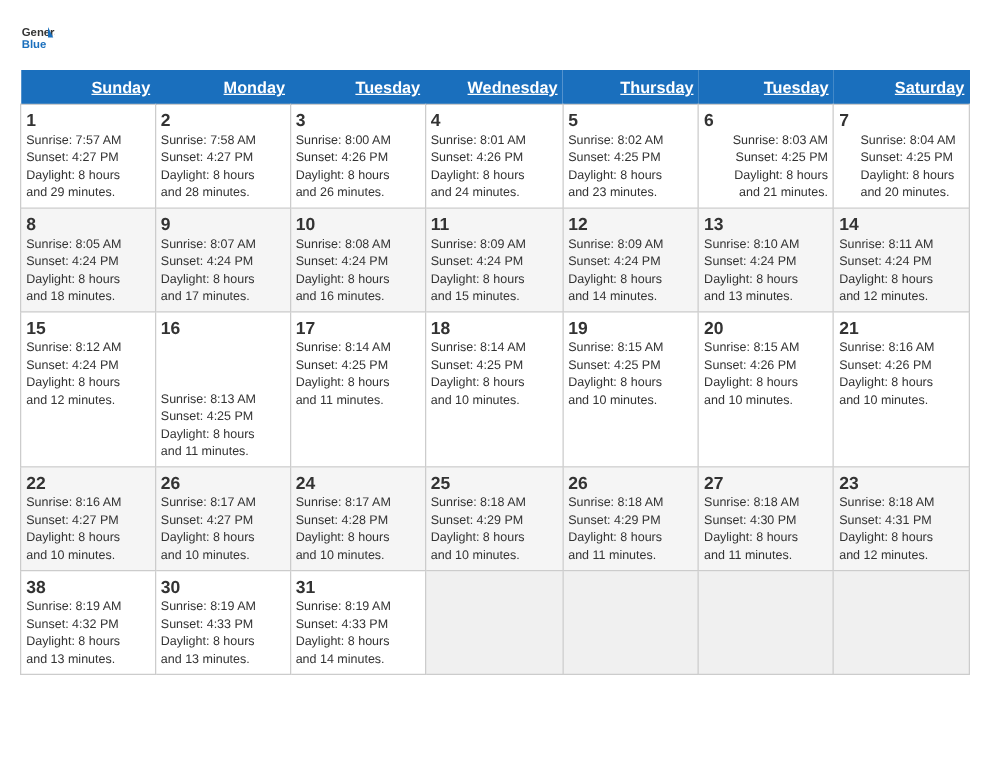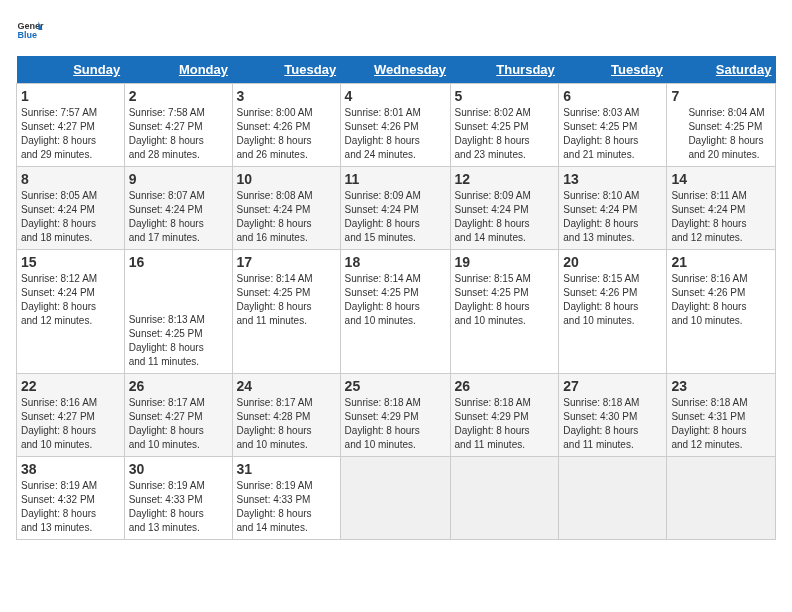--- a/index.html
+++ b/index.html
@@ -142,21 +142,21 @@
         </td>
         <td>
           <div class="day-num">5</div>
           <div class="day-info" style="white-space: pre-line;">Sunrise: 8:02 AM
 Sunset: 4:25 PM
 Daylight: 8 hours
 and 23 minutes.</div>
         </td>
         <td>
           <div class="day-num">6</div>
-          <div class="day-info" style="white-space: pre-line;">Sunrise: 8:03 AM
+          <div class="day-info" style="white-space: pre-line; text-align: right;">Sunrise: 8:03 AM
 Sunset: 4:25 PM
 Daylight: 8 hours
 and 21 minutes.</div>
         </td>
         <td>
           <div class="day-num">7</div>
           <div class="day-info" style="white-space: pre-line; margin-left: 17px;">Sunrise: 8:04 AM
 Sunset: 4:25 PM
 Daylight: 8 hours
 and 20 minutes.</div>

